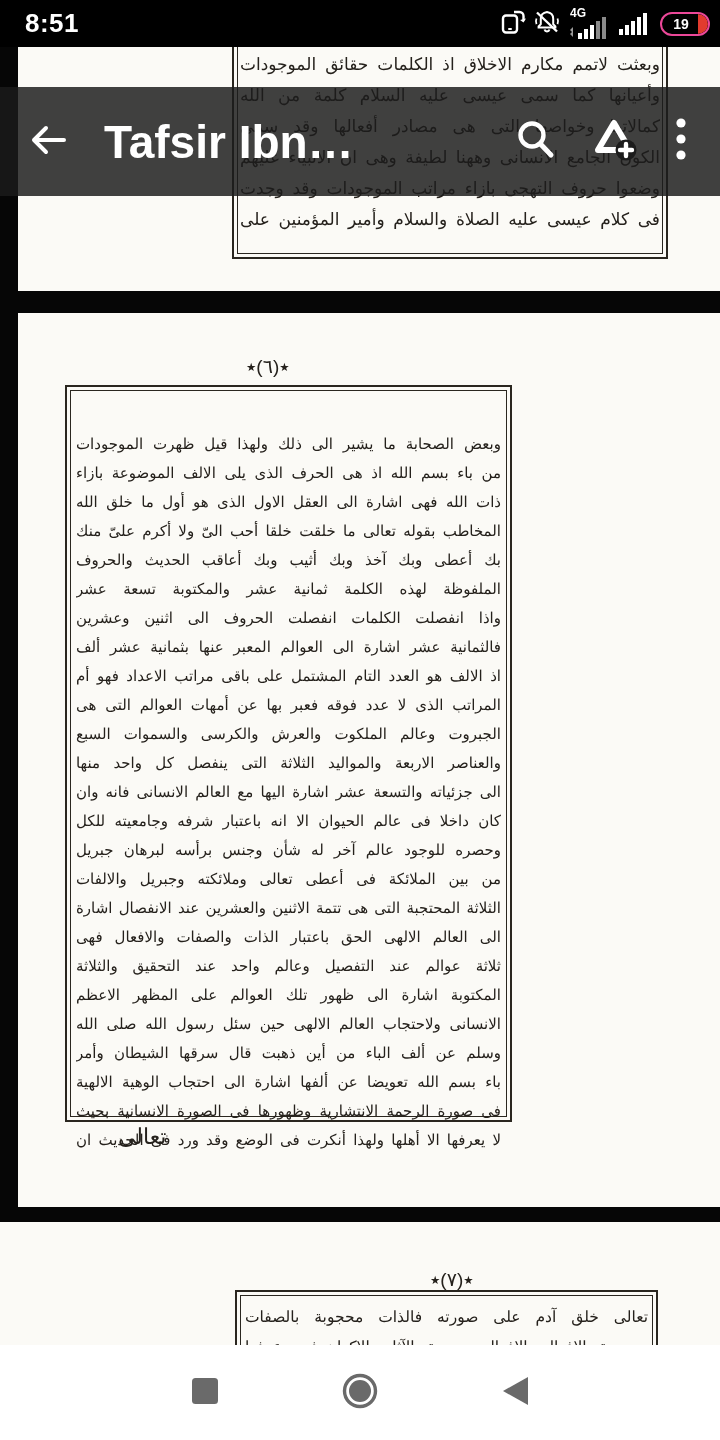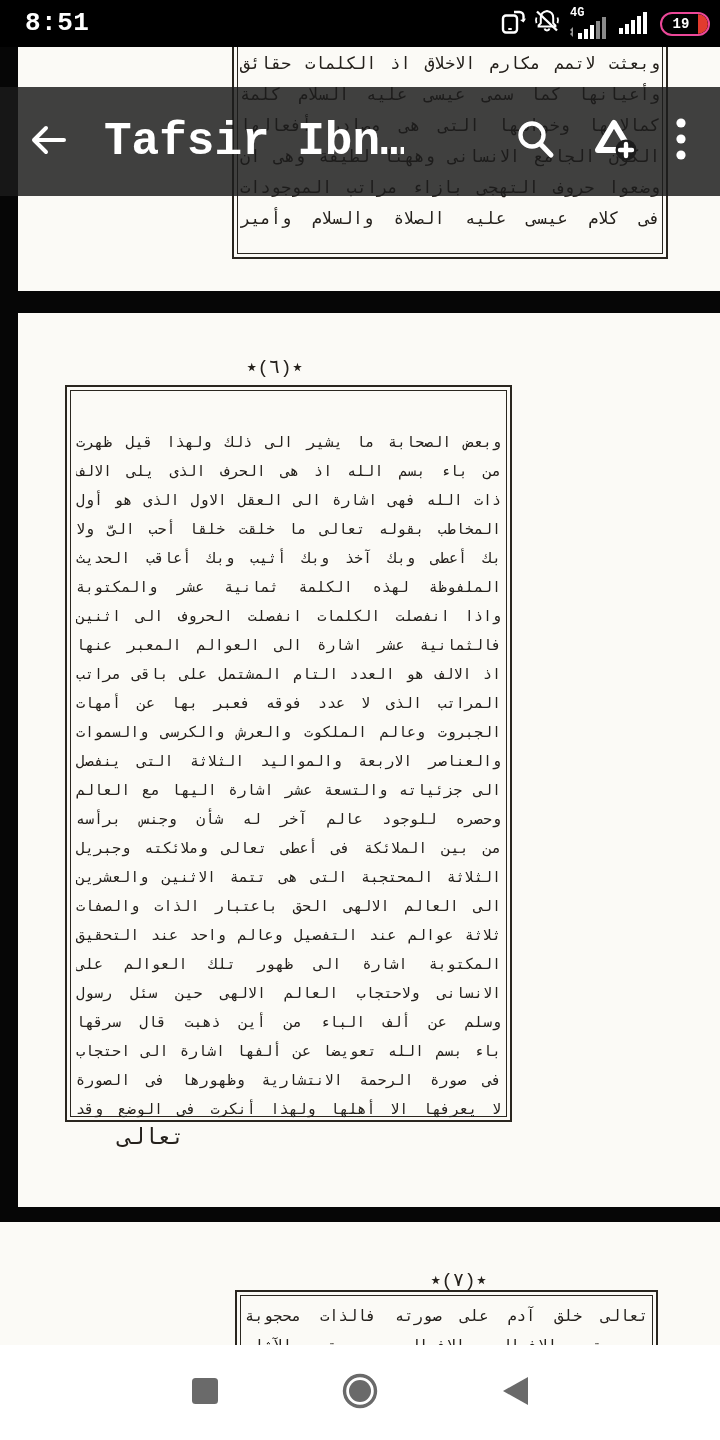--- a/index.html
+++ b/index.html
@@ -1,17 +1,17 @@
 <!DOCTYPE html>
 <html><head>
 <meta charset="utf-8">
 <style>
   html,body{margin:0;padding:0;background:#000;}
   .screen{position:relative;width:720px;height:1440px;background:#1d4ed8;overflow:hidden;
-          font-family:Liberation Mono, monospace;}
+          font-family:Liberation Sans, sans-serif;}
 
   
   .status-bar{position:absolute;left:0;top:0;width:720px;height:47px;background:#000;z-index:40;}
   .status-time{position:absolute;left:25px;top:8px;color:#fff;font-size:26px;font-weight:bold;letter-spacing:.5px;}
   .status-icons{position:absolute;right:10px;top:0;height:47px;display:flex;align-items:center;gap:7px;}
   .sim1{position:relative;width:44px;height:34px;}
   .sim1 .net{position:absolute;left:2px;top:0;color:#fff;font-size:12px;font-weight:bold;line-height:12px;}
   .sim1 svg{position:absolute;left:0;bottom:2px;}
   .battery{position:relative;width:50px;height:24px;border:2px solid #ec4899;border-radius:13px;box-sizing:border-box;
            display:flex;align-items:center;justify-content:center;overflow:hidden;}
@@ -146,20 +146,21 @@
           <div class="ms-line">المخاطب بقوله تعالى ما خلقت خلقا أحب الىّ ولا أكرم علىّ منك</div>
           <div class="ms-line">بك أعطى وبك آخذ وبك أثيب وبك أعاقب الحديث والحروف</div>
           <div class="ms-line">الملفوظة لهذه الكلمة ثمانية عشر والمكتوبة تسعة عشر</div>
           <div class="ms-line">واذا انفصلت الكلمات انفصلت الحروف الى اثنين وعشرين</div>
           <div class="ms-line">فالثمانية عشر اشارة الى العوالم المعبر عنها بثمانية عشر ألف عالم</div>
           <div class="ms-line">اذ الالف هو العدد التام المشتمل على باقى مراتب الاعداد فهو أم</div>
           <div class="ms-line">المراتب الذى لا عدد فوقه فعبر بها عن أمهات العوالم التى هى عالم</div>
           <div class="ms-line">الجبروت وعالم الملكوت والعرش والكرسى والسموات السبع</div>
           <div class="ms-line">والعناصر الاربعة والمواليد الثلاثة التى ينفصل كل واحد منها</div>
           <div class="ms-line">الى جزئياته والتسعة عشر اشارة اليها مع العالم الانسانى فانه وان</div>
+          <div class="ms-line">كان داخلا فى عالم الحيوان الا انه باعتبار شرفه وجامعيته للكل</div>
           <div class="ms-line">وحصره للوجود عالم آخر له شأن وجنس برأسه لبرهان جبريل</div>
           <div class="ms-line">من بين الملائكة فى أعطى تعالى وملائكته وجبريل والالفات</div>
           <div class="ms-line">الثلاثة المحتجبة التى هى تتمة الاثنين والعشرين عند الانفصال اشارة</div>
           <div class="ms-line">الى العالم الالهى الحق باعتبار الذات والصفات والافعال فهى</div>
           <div class="ms-line">ثلاثة عوالم عند التفصيل وعالم واحد عند التحقيق والثلاثة</div>
           <div class="ms-line">المكتوبة اشارة الى ظهور تلك العوالم على المظهر الاعظم</div>
           <div class="ms-line">الانسانى ولاحتجاب العالم الالهى حين سئل رسول الله صلى الله عليه</div>
           <div class="ms-line">وسلم عن ألف الباء من أين ذهبت قال سرقها الشيطان وأمر بتطويل</div>
           <div class="ms-line">باء بسم الله تعويضا عن ألفها اشارة الى احتجاب الوهية الالهية</div>
           <div class="ms-line">فى صورة الرحمة الانتشارية وظهورها فى الصورة الانسانية بحيث</div>

